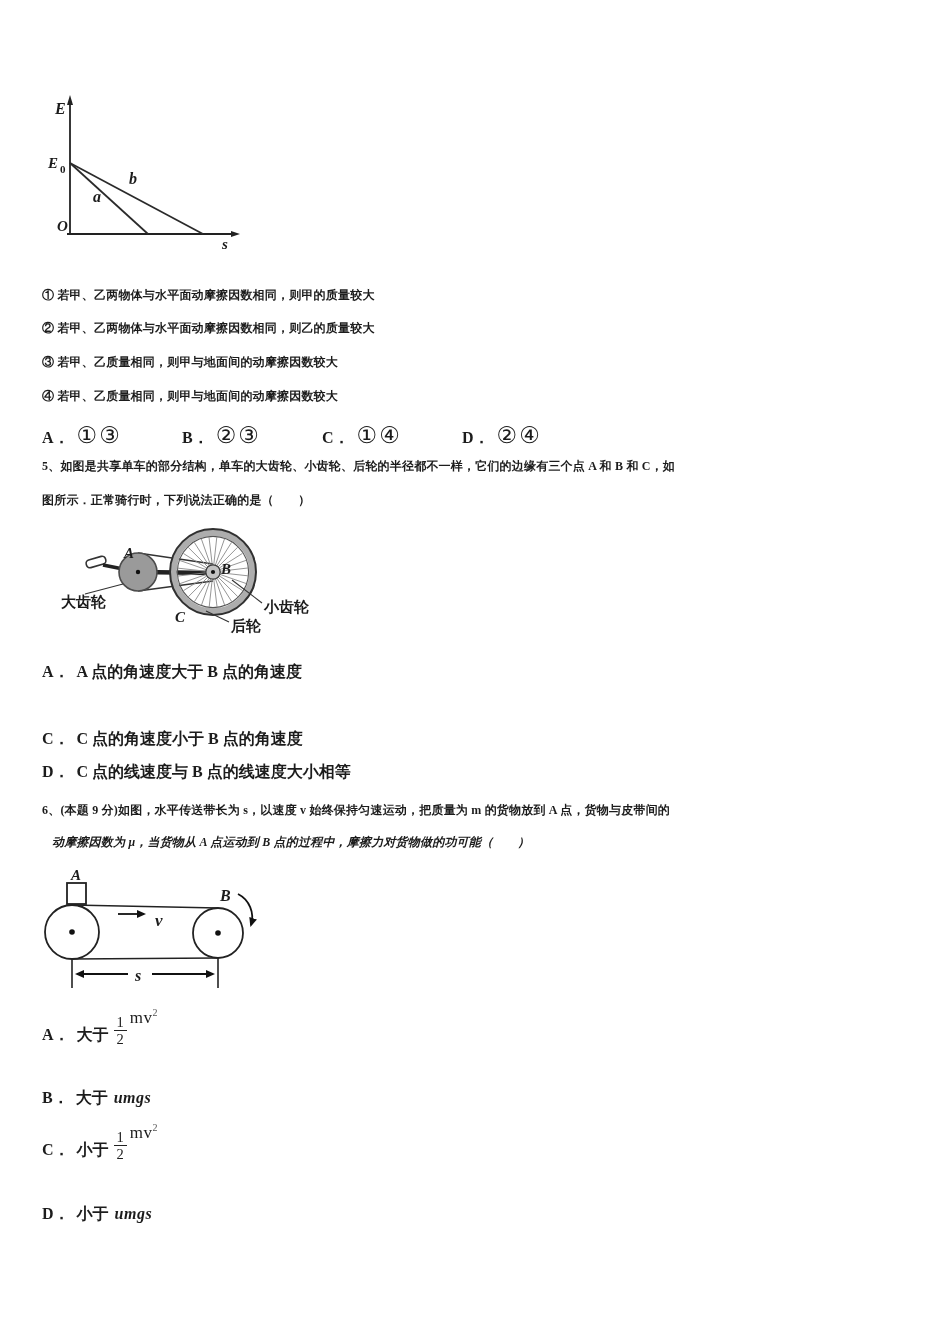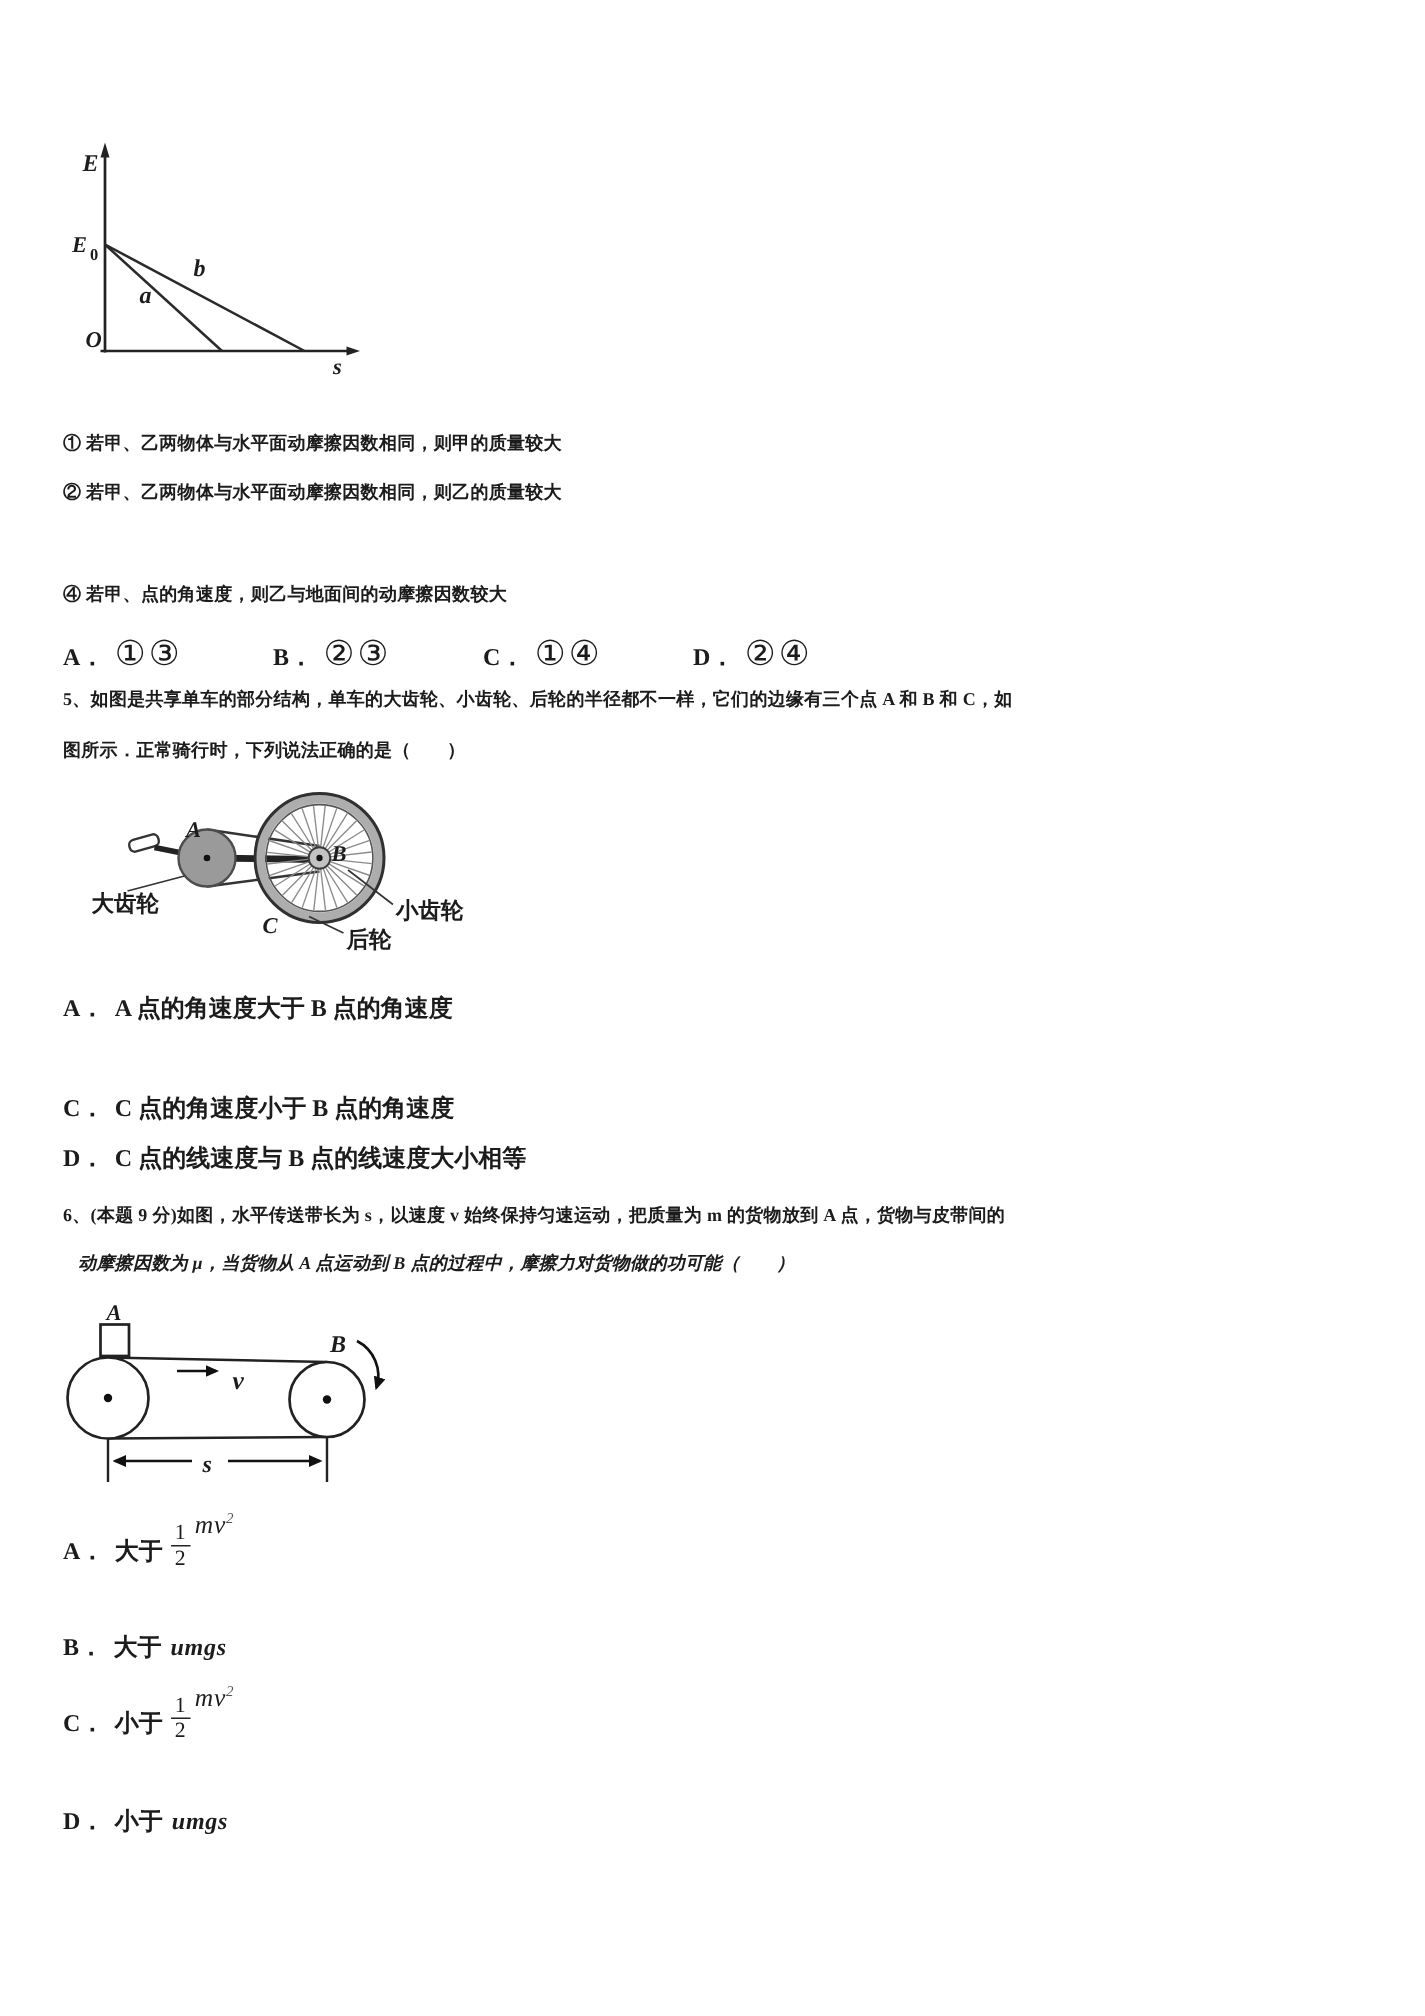--- a/index.html
+++ b/index.html
@@ -16,21 +16,21 @@
   svg text { font-family:"Liberation Serif","DejaVu Serif",serif; fill:#1c1c1c; }
   .svglabel { font-size:15px; font-weight:600; }
   
   .q6row { position:absolute; left:42px; font-size:16px; font-weight:600; white-space:nowrap; }
   .frac {
     display:inline-flex; flex-direction:column; align-items:center;
     position:relative; top:-13px; margin-left:5px; line-height:1.12;
     font-size:14.5px; font-weight:400; font-style:normal; vertical-align:baseline;
   }
   .fnum { border-bottom:1.2px solid #222; padding:0 3px 0 3px; }
-  .fbody { font-style:italic; font-weight:500; font-size:17px; position:relative; top:-17px; margin-left:3px; letter-spacing:0.5px; }
+  .fbody { font-weight:500; font-size:17px; position:relative; top:-17px; margin-left:3px; letter-spacing:0.5px; }
   .fbody sup { font-size:10px; color:#555; }
   .umgs { font-style:italic; font-weight:700; margin-left:6px; letter-spacing:0.5px; }
 </style>
 </head>
 <body>
 
 <div id="page">
 
   <svg class="abs" style="left:45px; top:92px;" width="205" height="165" viewBox="0 0 205 165">
 
@@ -46,21 +46,22 @@
     <text x="3" y="76" font-size="15" font-style="italic" font-weight="700">E</text>
     <text x="15" y="81" font-size="11" font-weight="600">0</text>
     <text x="12" y="139" font-size="15" font-style="italic" font-weight="600">O</text>
     <text x="177" y="157" font-size="15" font-style="italic" font-weight="700">s</text>
     <text x="48" y="110" font-size="16" font-style="italic" font-weight="600">a</text>
     <text x="84" y="92" font-size="16" font-style="italic" font-weight="600">b</text>
   </svg>
 
   <div class="abs txt" style="left:42px; top:287px;">① 若甲、乙两物体与水平面动摩擦因数相同，则甲的质量较大</div>
   <div class="abs txt" style="left:42px; top:320px;">② 若甲、乙两物体与水平面动摩擦因数相同，则乙的质量较大</div>
-  <div class="abs txt" style="left:42px; top:388px;">④ 若甲、点的角速度，则乙与地面间的动摩擦因数较大</div>
+  <div class="abs txt" style="left:42px; top:354px;">③ 若甲、乙质量相同，则甲与地面间的动摩擦因数较大</div>
+  <div class="abs txt" style="left:42px; top:388px;">④ 若甲、乙质量相同，则甲与地面间的动摩擦因数较大</div>
 
   <div class="abs optline" style="left:42px;  top:422px;"><span class="opt-label">A．</span><span class="circ">①③</span></div>
   <div class="abs optline" style="left:182px; top:422px;"><span class="opt-label">B．</span><span class="circ">②③</span></div>
   <div class="abs optline" style="left:322px; top:422px;"><span class="opt-label">C．</span><span class="circ">①④</span></div>
   <div class="abs optline" style="left:462px; top:422px;"><span class="opt-label">D．</span><span class="circ">②④</span></div>
 
   <div class="abs txt" style="left:42px; top:458px;">5、如图是共享单车的部分结构，单车的大齿轮、小齿轮、后轮的半径都不一样，它们的边缘有三个点 A 和 B 和 C，如</div>
   <div class="abs txt" style="left:42px; top:492px;">图所示．正常骑行时，下列说法正确的是（　　）</div>
 
   <svg class="abs" style="left:45px; top:523px;" width="295" height="122" viewBox="0 0 295 122">

